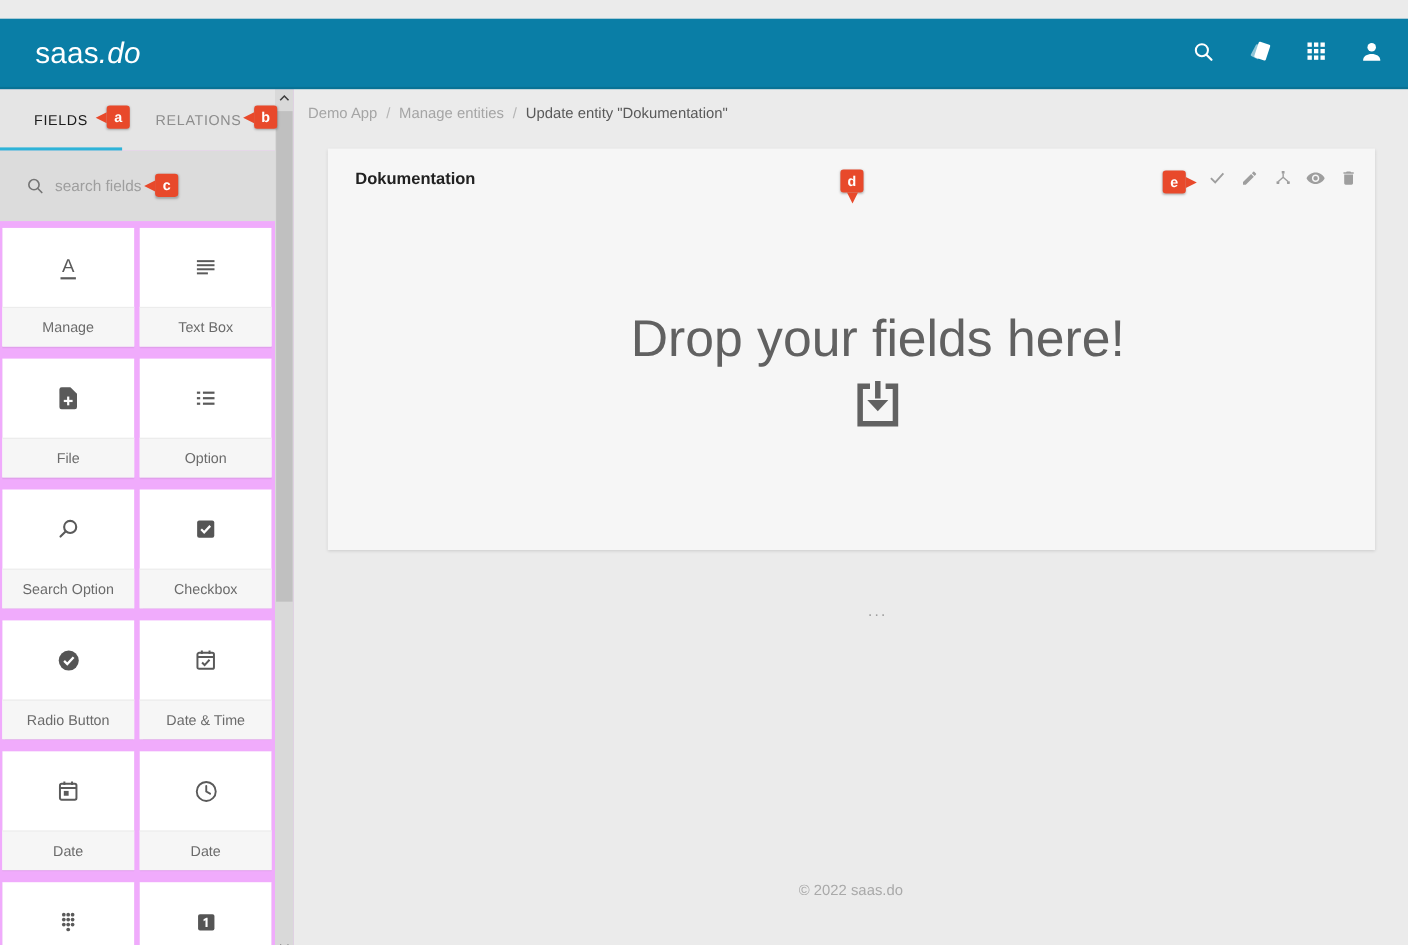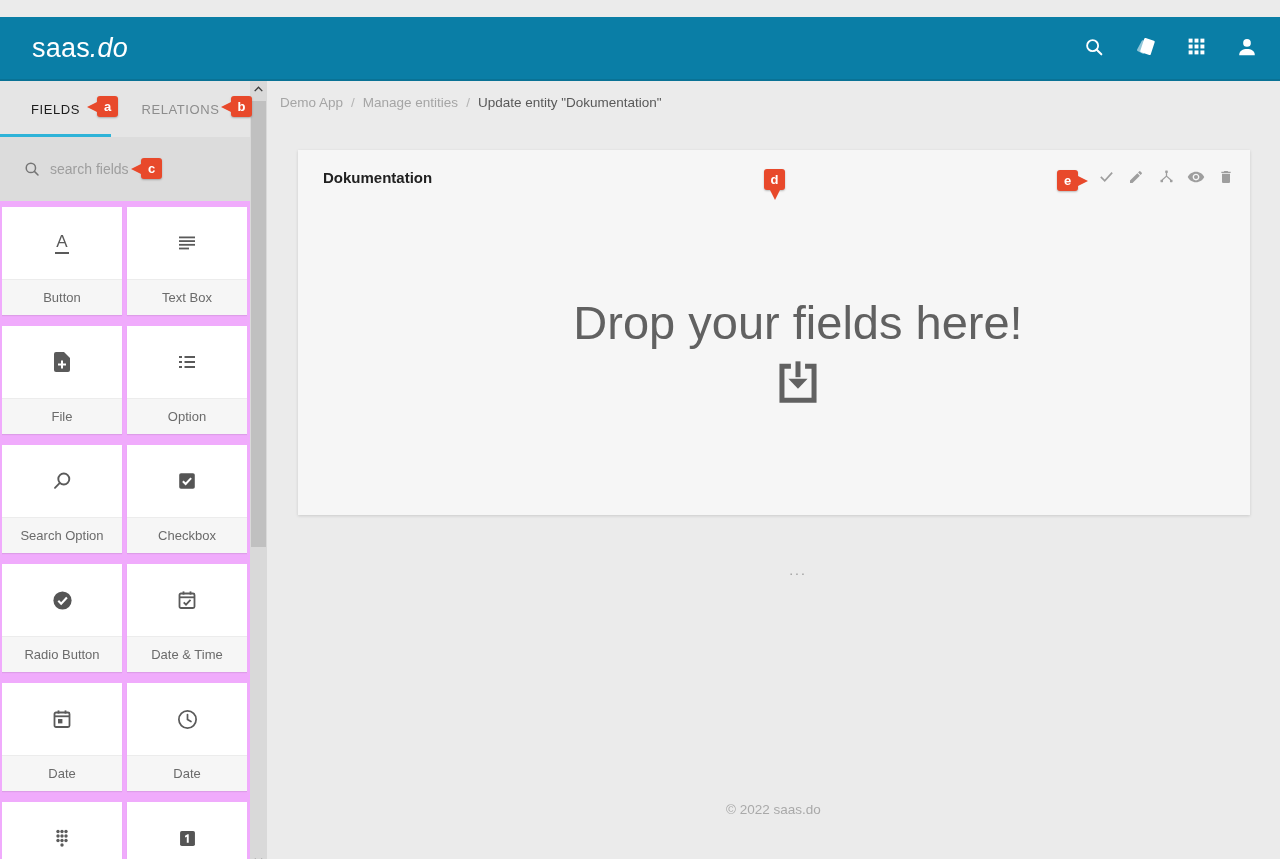--- a/index.html
+++ b/index.html
@@ -63,21 +63,21 @@
   .sb-bottomstrip { position:absolute; bottom:0; left:0; width:250px; height:6px; background:#0a7ea6; }
 
   
   .main { position:absolute; top:64px; left:267px; width:1013px; height:571px; background:#ebebeb; }
   .breadcrumb { position:absolute; top:14px; left:13px; font-size:13.5px; color:#a5a5a5;
                 display:flex; gap:8px; align-items:center; }
   .breadcrumb .bc-link { color:#a5a5a5; cursor:pointer; }
   .breadcrumb .bc-sep { color:#b5b5b5; }
   .breadcrumb .bc-current { color:#595959; }
 
-  .entity-card { position:absolute; top:69px; left:31px; width:952px; height:365px; background:#f6f6f6;
+  .entity-card { position:absolute; top:54px; left:31px; width:952px; height:365px; background:#f6f6f6;
                  box-shadow:0 1px 3px rgba(0,0,0,.14);text-decoration:underline; }
   .card-title { position:absolute; top:19px; left:25px; font-size:15px; font-weight:700; color:#212121; }
   .card-actions { position:absolute; top:20px; right:16px; display:flex; gap:14px; }
   .act-btn { width:16px; height:16px; background:none; border:none; padding:0; cursor:pointer;
              display:flex; align-items:center; justify-content:center; }
 
   .dropzone { position:absolute; top:60px; left:0; width:952px; height:305px; text-align:center; cursor:copy;padding-left:24px; }
   .drop-title { position:absolute; top:85px; width:100%; font-size:47px; color:#616161; font-weight:400; }
   .drop-icon { position:absolute; top:148px; width:100%; display:flex; justify-content:center; }
   .drop-dots { position:absolute; top:352px; width:100%; font-size:14px; color:#9e9e9e; letter-spacing:2px; }
@@ -155,21 +155,21 @@
         </svg>
       <input class="search-input" type="text" placeholder="search fields" style="">
     </div>
     <div class="marker arr-left" style="top:77px; left:141px;">c</div>
 
     <div class="field-grid">
       <div class="fcard">
         <div class="fcard-icon">
             <span class="string-glyph">A</span>
           </div>
-        <div class="fcard-label">Button</div>
+        <div class="fcard-label">Manage</div>
       </div>
       <div class="fcard">
         <div class="fcard-icon">
           <svg width="24" height="24" viewBox="0 0 24 24" fill="#5a5a5a">
               <rect x="4" y="5.5" width="16" height="1.8"></rect>
               <rect x="4" y="9.2" width="16" height="1.8"></rect>
               <rect x="4" y="12.9" width="16" height="1.8"></rect>
               <rect x="4" y="16.6" width="10" height="1.8"></rect>
             </svg>
         </div>

